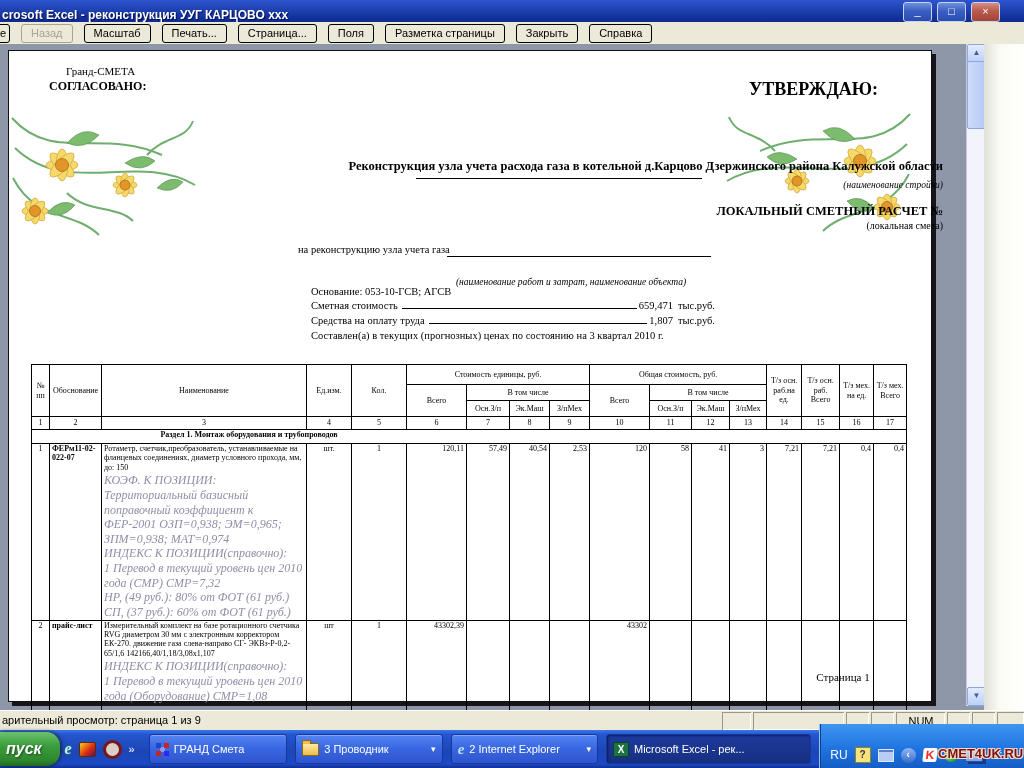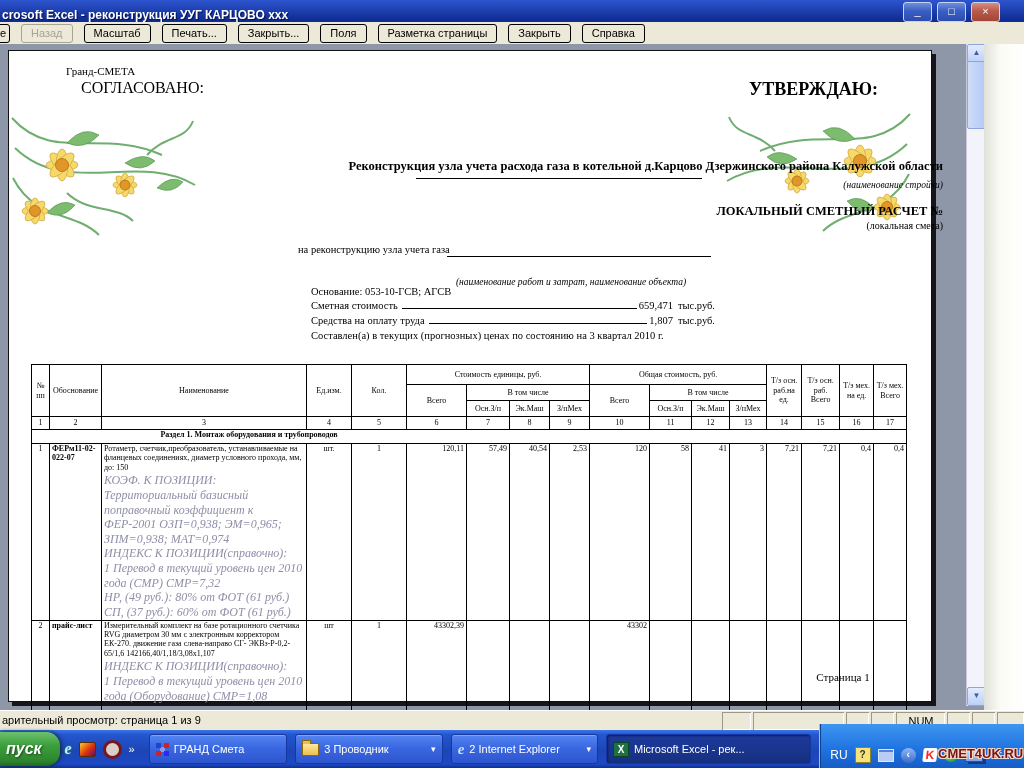--- a/index.html
+++ b/index.html
@@ -40,21 +40,21 @@
   .sarrow{position:absolute;left:0;width:17px;height:17px;
     background:linear-gradient(180deg,#e3ecfd,#bcd0f8);border:1px solid #8ea6dd;border-radius:2px;
     color:#3e5d9e;font-size:8px;line-height:15px;text-align:center;cursor:pointer;}
   .sarrow.up{top:0;}
   .sarrow.down{bottom:0;}
   .sthumb{position:absolute;left:0;top:17px;width:17px;height:66px;
     background:linear-gradient(90deg,#cfdcf9,#b4c9f5);border:1px solid #8ea6dd;border-radius:2px;cursor:grab;}
 
   
   .brand{position:absolute;left:57px;top:14px;font-size:11px;}
-  .agreed{position:absolute;left:40px;top:28px;font-size:16px;font-weight:normal;margin-left:32px;}
+  .agreed{position:absolute;left:40px;top:28px;font-size:12px;font-weight:bold;}
   .approved{position:absolute;left:740px;top:28px;font-size:18px;font-weight:bold;}
   .flower{position:absolute;}
   .flower.tl{left:-2px;top:42px;}
   .flower.tr{left:706px;top:38px;transform:scaleX(-1);}
   .cblock{position:absolute;left:100px;width:834px;text-align:right;}
   .doc-title{top:108px;font-size:12.5px;font-weight:bold;}
   .hline{position:absolute;border-bottom:1px solid #000;}
   .t-underline{left:407px;top:127px;width:286px;}
   .cap{font-style:italic;font-size:9.5px;}
   .cap1{top:129px;}
@@ -166,21 +166,21 @@
       <div class="wbtn">□</div>
       <div class="wbtn close">×</div>
     </div>
   </div>
 
   <div class="toolbar">
     <button class="tbtn partial">е</button>
     <button class="tbtn disabled">Назад</button>
     <button class="tbtn">Масштаб</button>
     <button class="tbtn">Печать...</button>
-    <button class="tbtn">Закрыть...</button>
+    <button class="tbtn">Страница...</button>
     <button class="tbtn">Поля</button>
     <button class="tbtn">Разметка страницы</button>
     <button class="tbtn">Закрыть</button>
     <button class="tbtn">Справка</button>
   </div>
 
   <div class="preview">
     <div class="page">
 
       <div class="brand">Гранд-СМЕТА</div>

